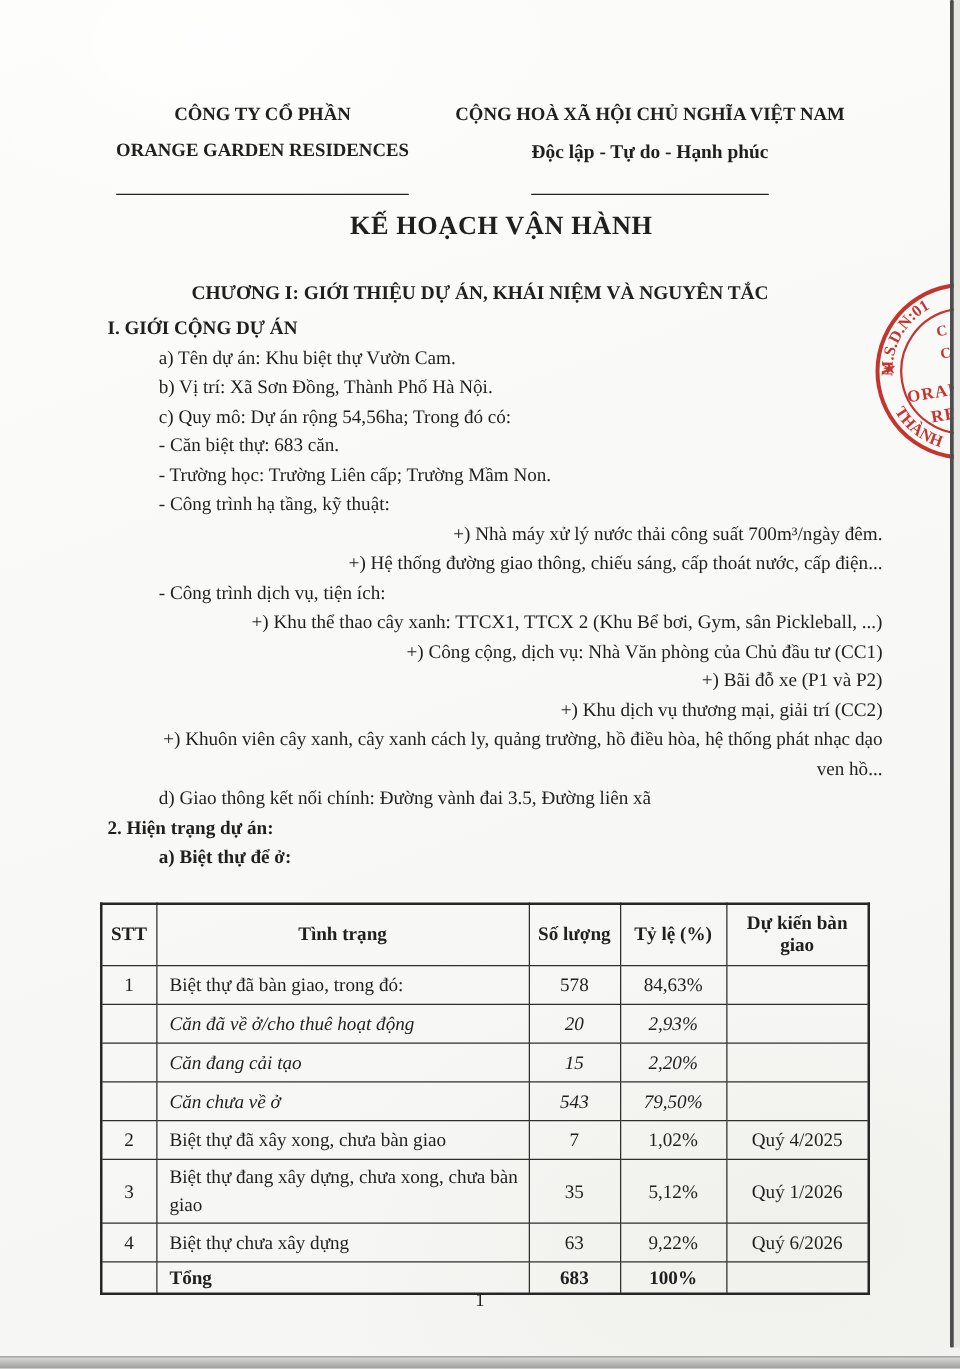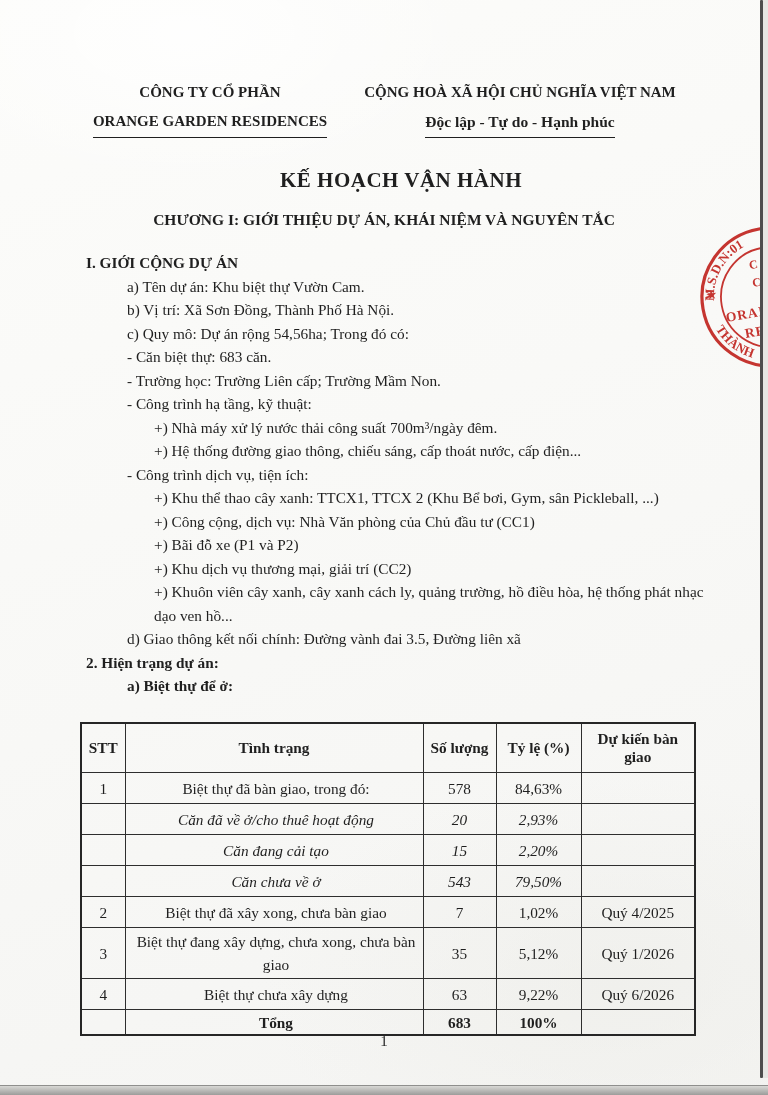--- a/index.html
+++ b/index.html
@@ -17,41 +17,41 @@
   }
   
   .edge-line-right{position:absolute;top:0;left:760px;width:3px;height:1078px;background:#4d4d4d;border-radius:1px;}
   .edge-right-outer{position:absolute;top:0;left:763px;width:5px;height:1078px;background:#e6e6e3;}
   .edge-bottom{position:absolute;left:0;bottom:0;width:768px;height:9px;background:linear-gradient(#d8d8d5,#9c9c9a);border-top:1px solid #8f8f8d;}
 
   
   .letterhead{position:absolute;top:78px;left:0;width:768px;}
   .lh-company{position:absolute;left:82px;top:0;width:256px;text-align:center;font-weight:bold;font-size:15px;line-height:29px;}
   .lh-national{position:absolute;left:352px;top:0;width:336px;text-align:center;font-weight:bold;font-size:15px;line-height:29px;}
-  .u{display:inline-block;border-bottom:1.6px solid #1f1f1f;padding-bottom:1px;}
+  .u{display:inline-block;border-bottom:1.6px solid #1f1f1f;padding-bottom:19px;}
   .lh-national .line2{font-size:15.5px;}
 
   .doc-title{position:absolute;top:168px;left:17px;width:768px;text-align:center;font-weight:bold;font-size:21px;letter-spacing:.5px;}
-  .chapter{position:absolute;top:211px;left:0;width:768px;text-align:center;font-weight:bold;font-size:15.5px;}
+  .chapter{position:absolute;top:226px;left:0;width:768px;text-align:center;font-weight:bold;font-size:15.5px;}
 
   
   .content{position:absolute;top:251px;left:86px;width:620px;font-size:15.3px;}
   .content p{margin:0;line-height:23.5px;}
   .content .b{font-weight:bold;}
   .content .ind0{margin-left:0;}
   .content .ind1{margin-left:41px;}
-  .content .ind2{margin-left:68px;}
+  .content .ind2{margin-left:28px;text-align:right;}
 
   
   .tbl-wrap{position:absolute;top:722px;left:80px;}
   table{border-collapse:collapse;table-layout:fixed;width:614px;border:2.2px solid #262626;font-size:15.3px;}
   th,td{border:1.6px solid #2e2e2e;vertical-align:middle;padding:2px 6px;}
   th{font-weight:bold;text-align:center;height:44px;line-height:1.15;}
   td{line-height:23px;text-align:center;height:26px;}
-  td.status{text-align:center;padding-left:10px;}
+  td.status{text-align:left;padding-left:10px;}
   tr.sub td{font-style:italic;}
   tr.total td{font-weight:bold;line-height:19px;height:20px;}
 
   .page-number{position:absolute;top:1033px;left:0;width:768px;text-align:center;font-size:15px;}
 
   
   .stamp{position:absolute;left:695px;top:221px;width:152px;height:152px;}
 </style>
 </head>
 <body>

